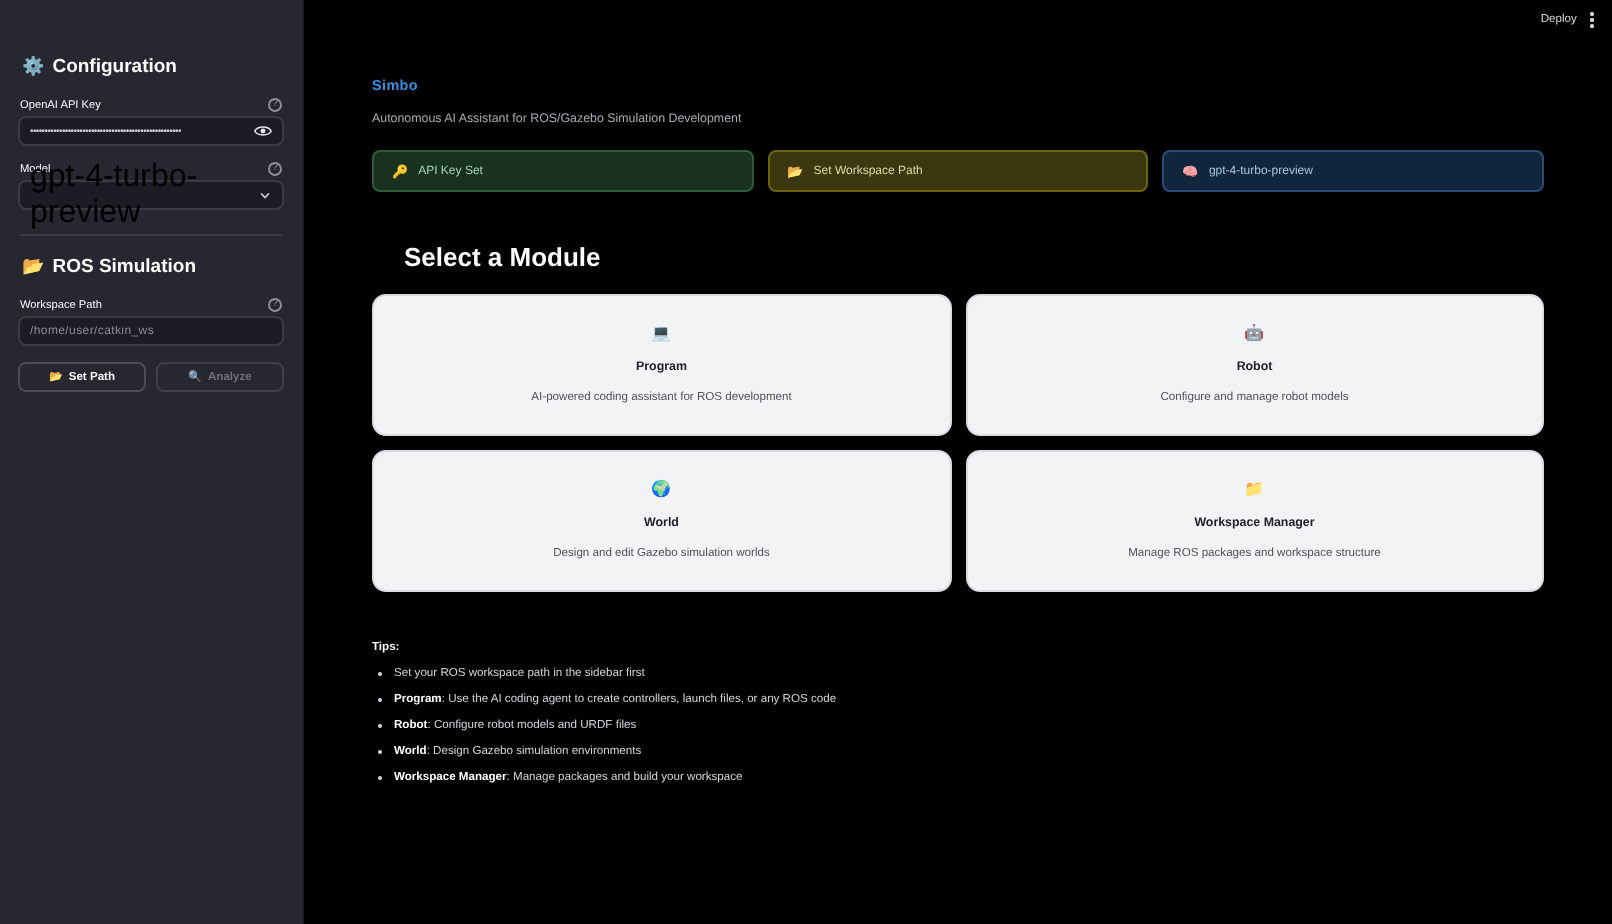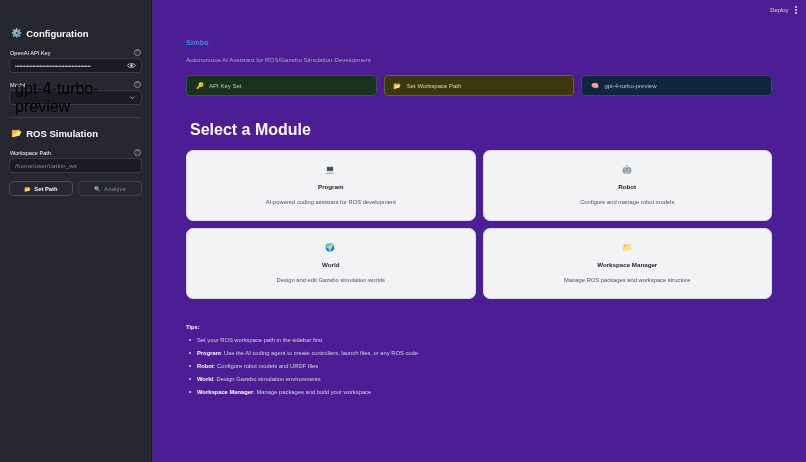--- a/index.html
+++ b/index.html
@@ -64,21 +64,21 @@
     flex: 1; height: 15px; border-radius: 4px;
     display: flex; align-items: center; justify-content: center; gap: 3px;
     font-size: 5.8px; font-weight: bold;
     background: #262730; border: 1px solid #4b4c57; color: #fafafa;
   }
   .btn.disabled { color: #6f717c; border-color: #3e3f4a; }
   .btn .bico { font-size: 5.5px; }
 
   
   .main {
-    flex: 1; height: 462px; background: #4c1d95;
+    flex: 1; height: 462px; background: #000000;
     position: relative; overflow: hidden;
   }
   .topbar {
     height: 20px; display: flex; align-items: center; justify-content: flex-end;
     gap: 7px; padding-right: 9px;
   }
   .deploy {
     font-size: 5.8px; color: #d7d8dd;
   }
   .kebab { display: flex; flex-direction: column; gap: 1.3px; align-items: center; }
@@ -97,22 +97,22 @@
     flex: 1; height: 21px; border-radius: 4px;
     display: flex; align-items: center; gap: 5px;
     padding: 0 9px; font-size: 6px;
   }
   .badge.success { background: #18321f; border: 1px solid #2c5c38; color: #a7d7b4; }
   .badge.warn    { background: #3b380f; border: 1px solid #6b6312; color: #ded9a4; }
   .badge.info    { background: #11263d; border: 1px solid #2a4c75; color: #a8c6e6; }
   .badge .bico { font-size: 6.5px; }
 
   .section-title {
-    font-size: 16px; font-weight: bold; color: #fafafa;
-    margin: 25px 0 11px 4px;
+    font-size: 13px; font-weight: bold; color: #fafafa;
+    margin: 25px 0 11px 16px;
   }
 
   .grid { display: grid; grid-template-columns: 1fr 1fr; gap: 7px 7px; }
   .card {
     background: #f2f3f5; border: 1px solid #d9dbe0; border-radius: 7px;
     height: 71px; display: flex; flex-direction: column;
     align-items: center; justify-content: center; gap: 9px;
   }
   .card .cico { font-size: 8px; line-height: 1; }
   .card .ctitle { font-size: 6.2px; font-weight: bold; color: #20222b; }

